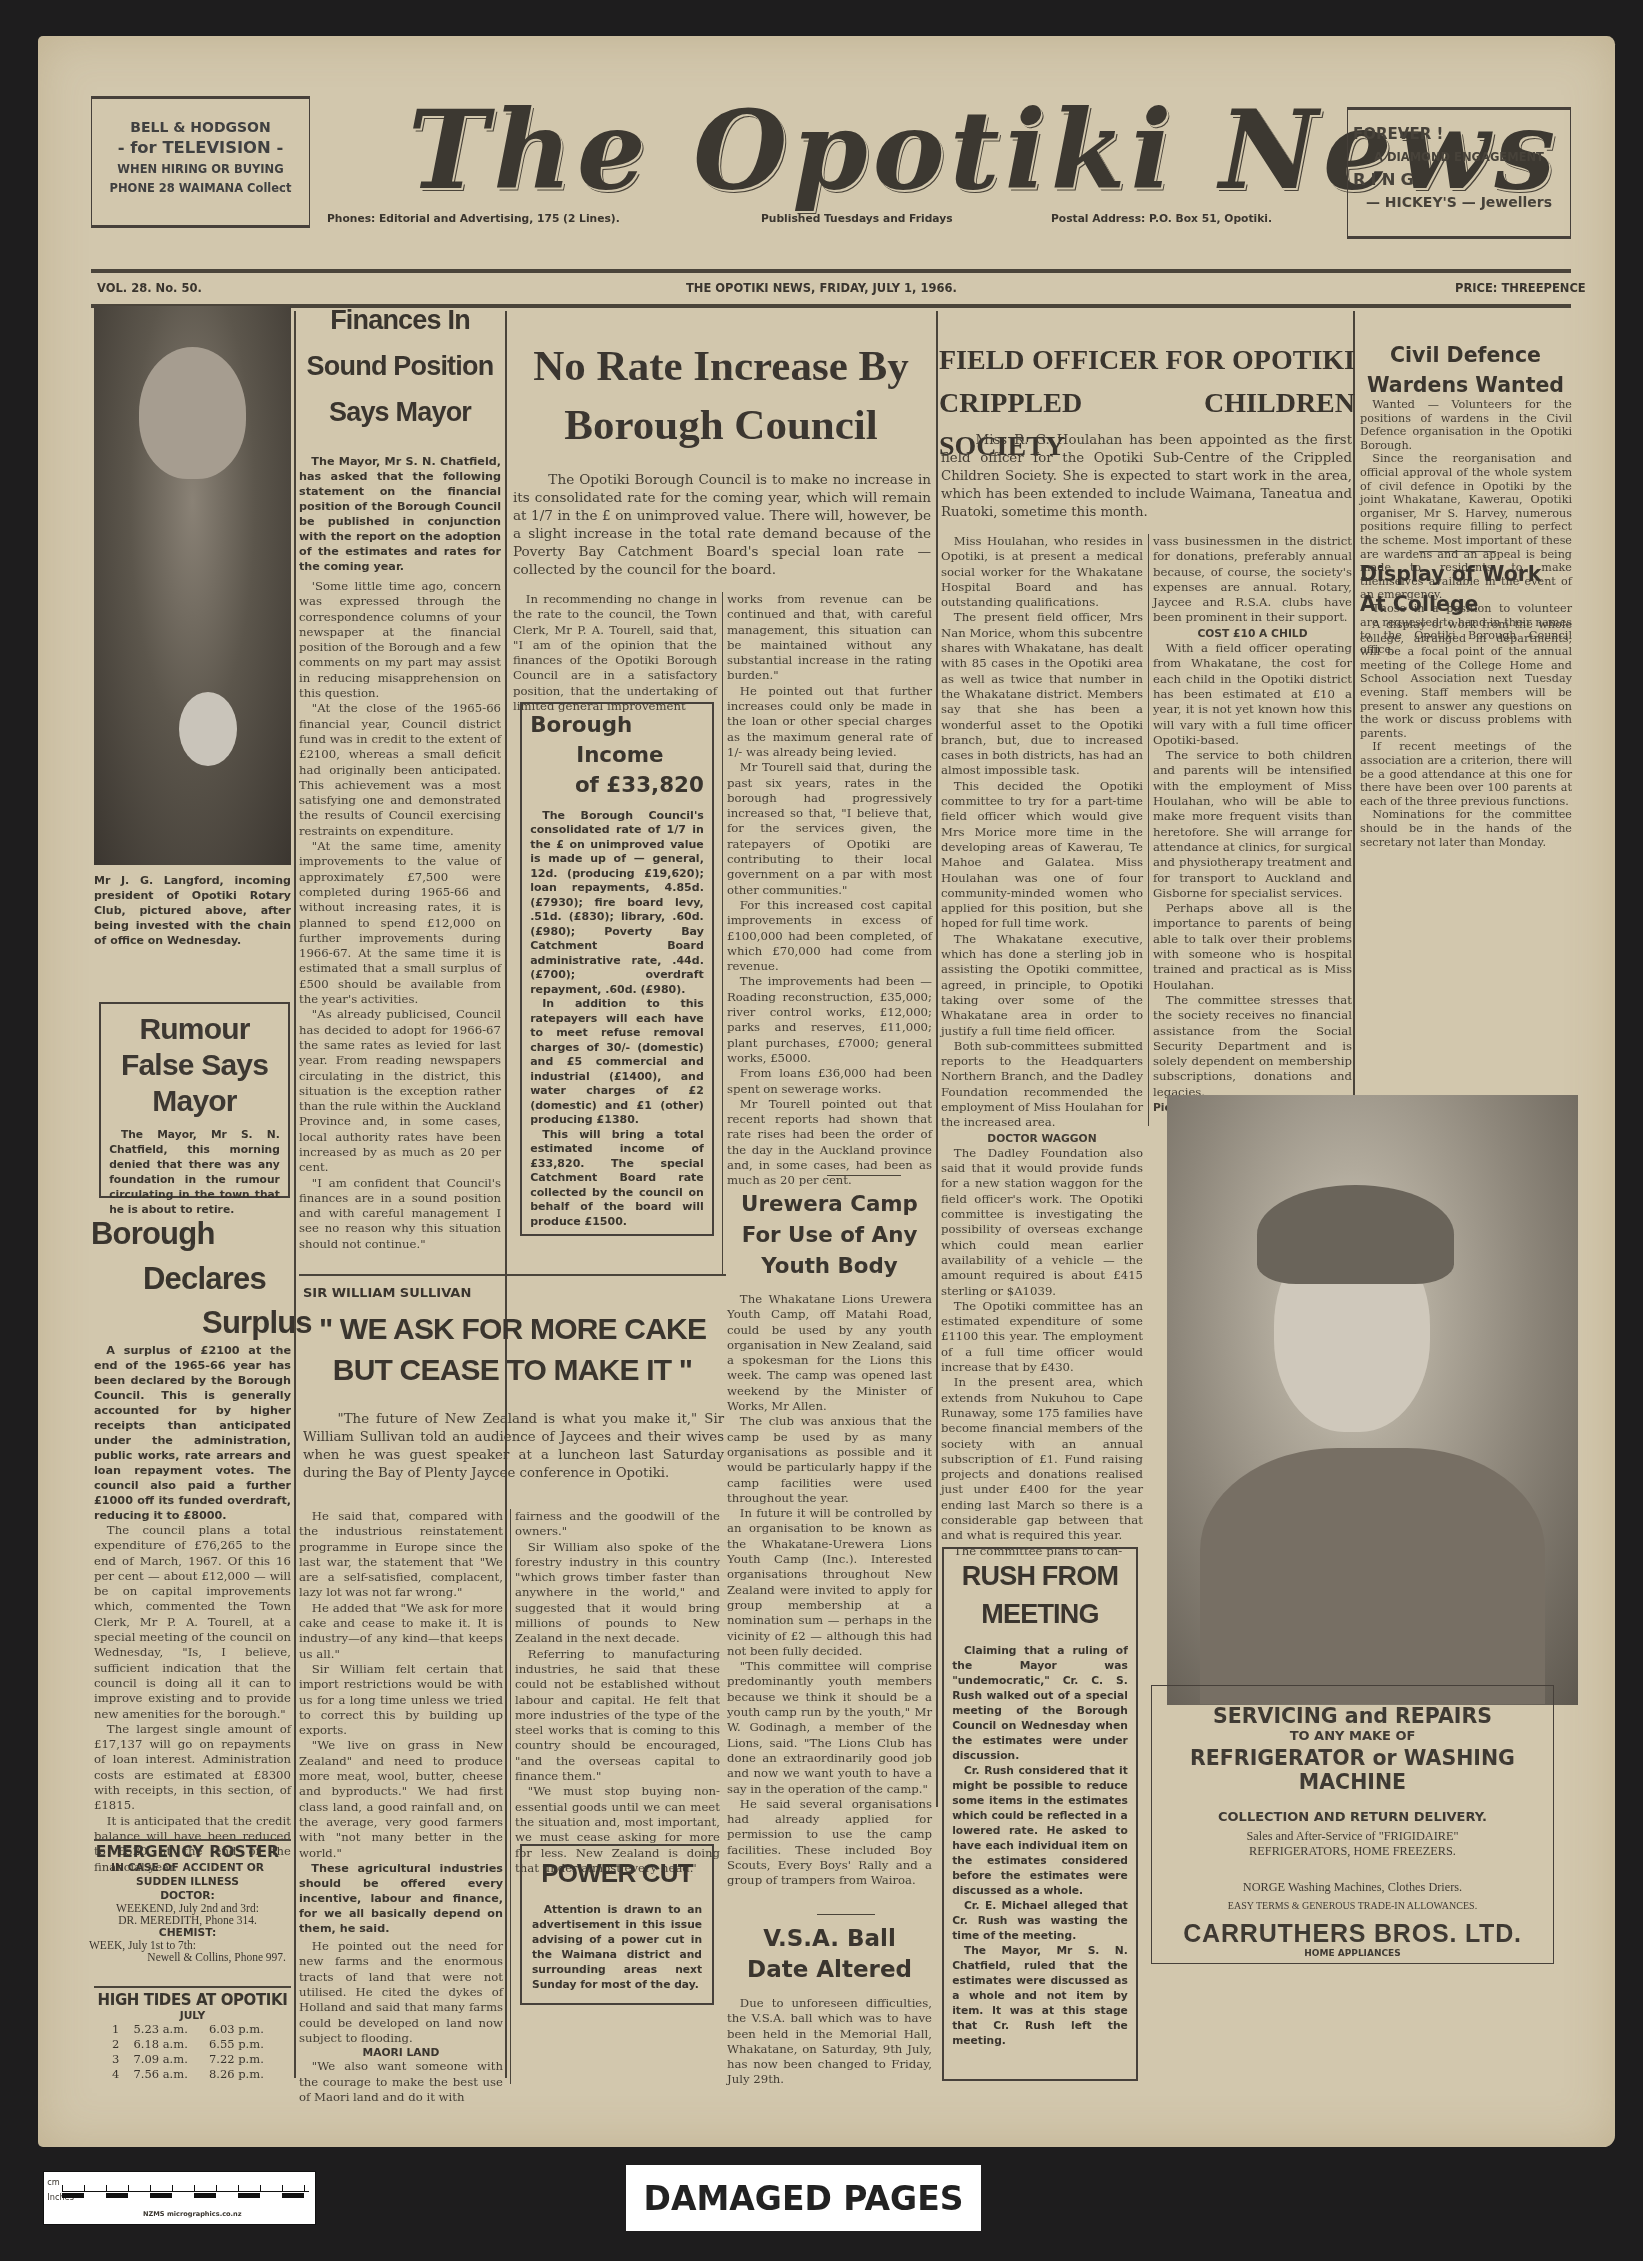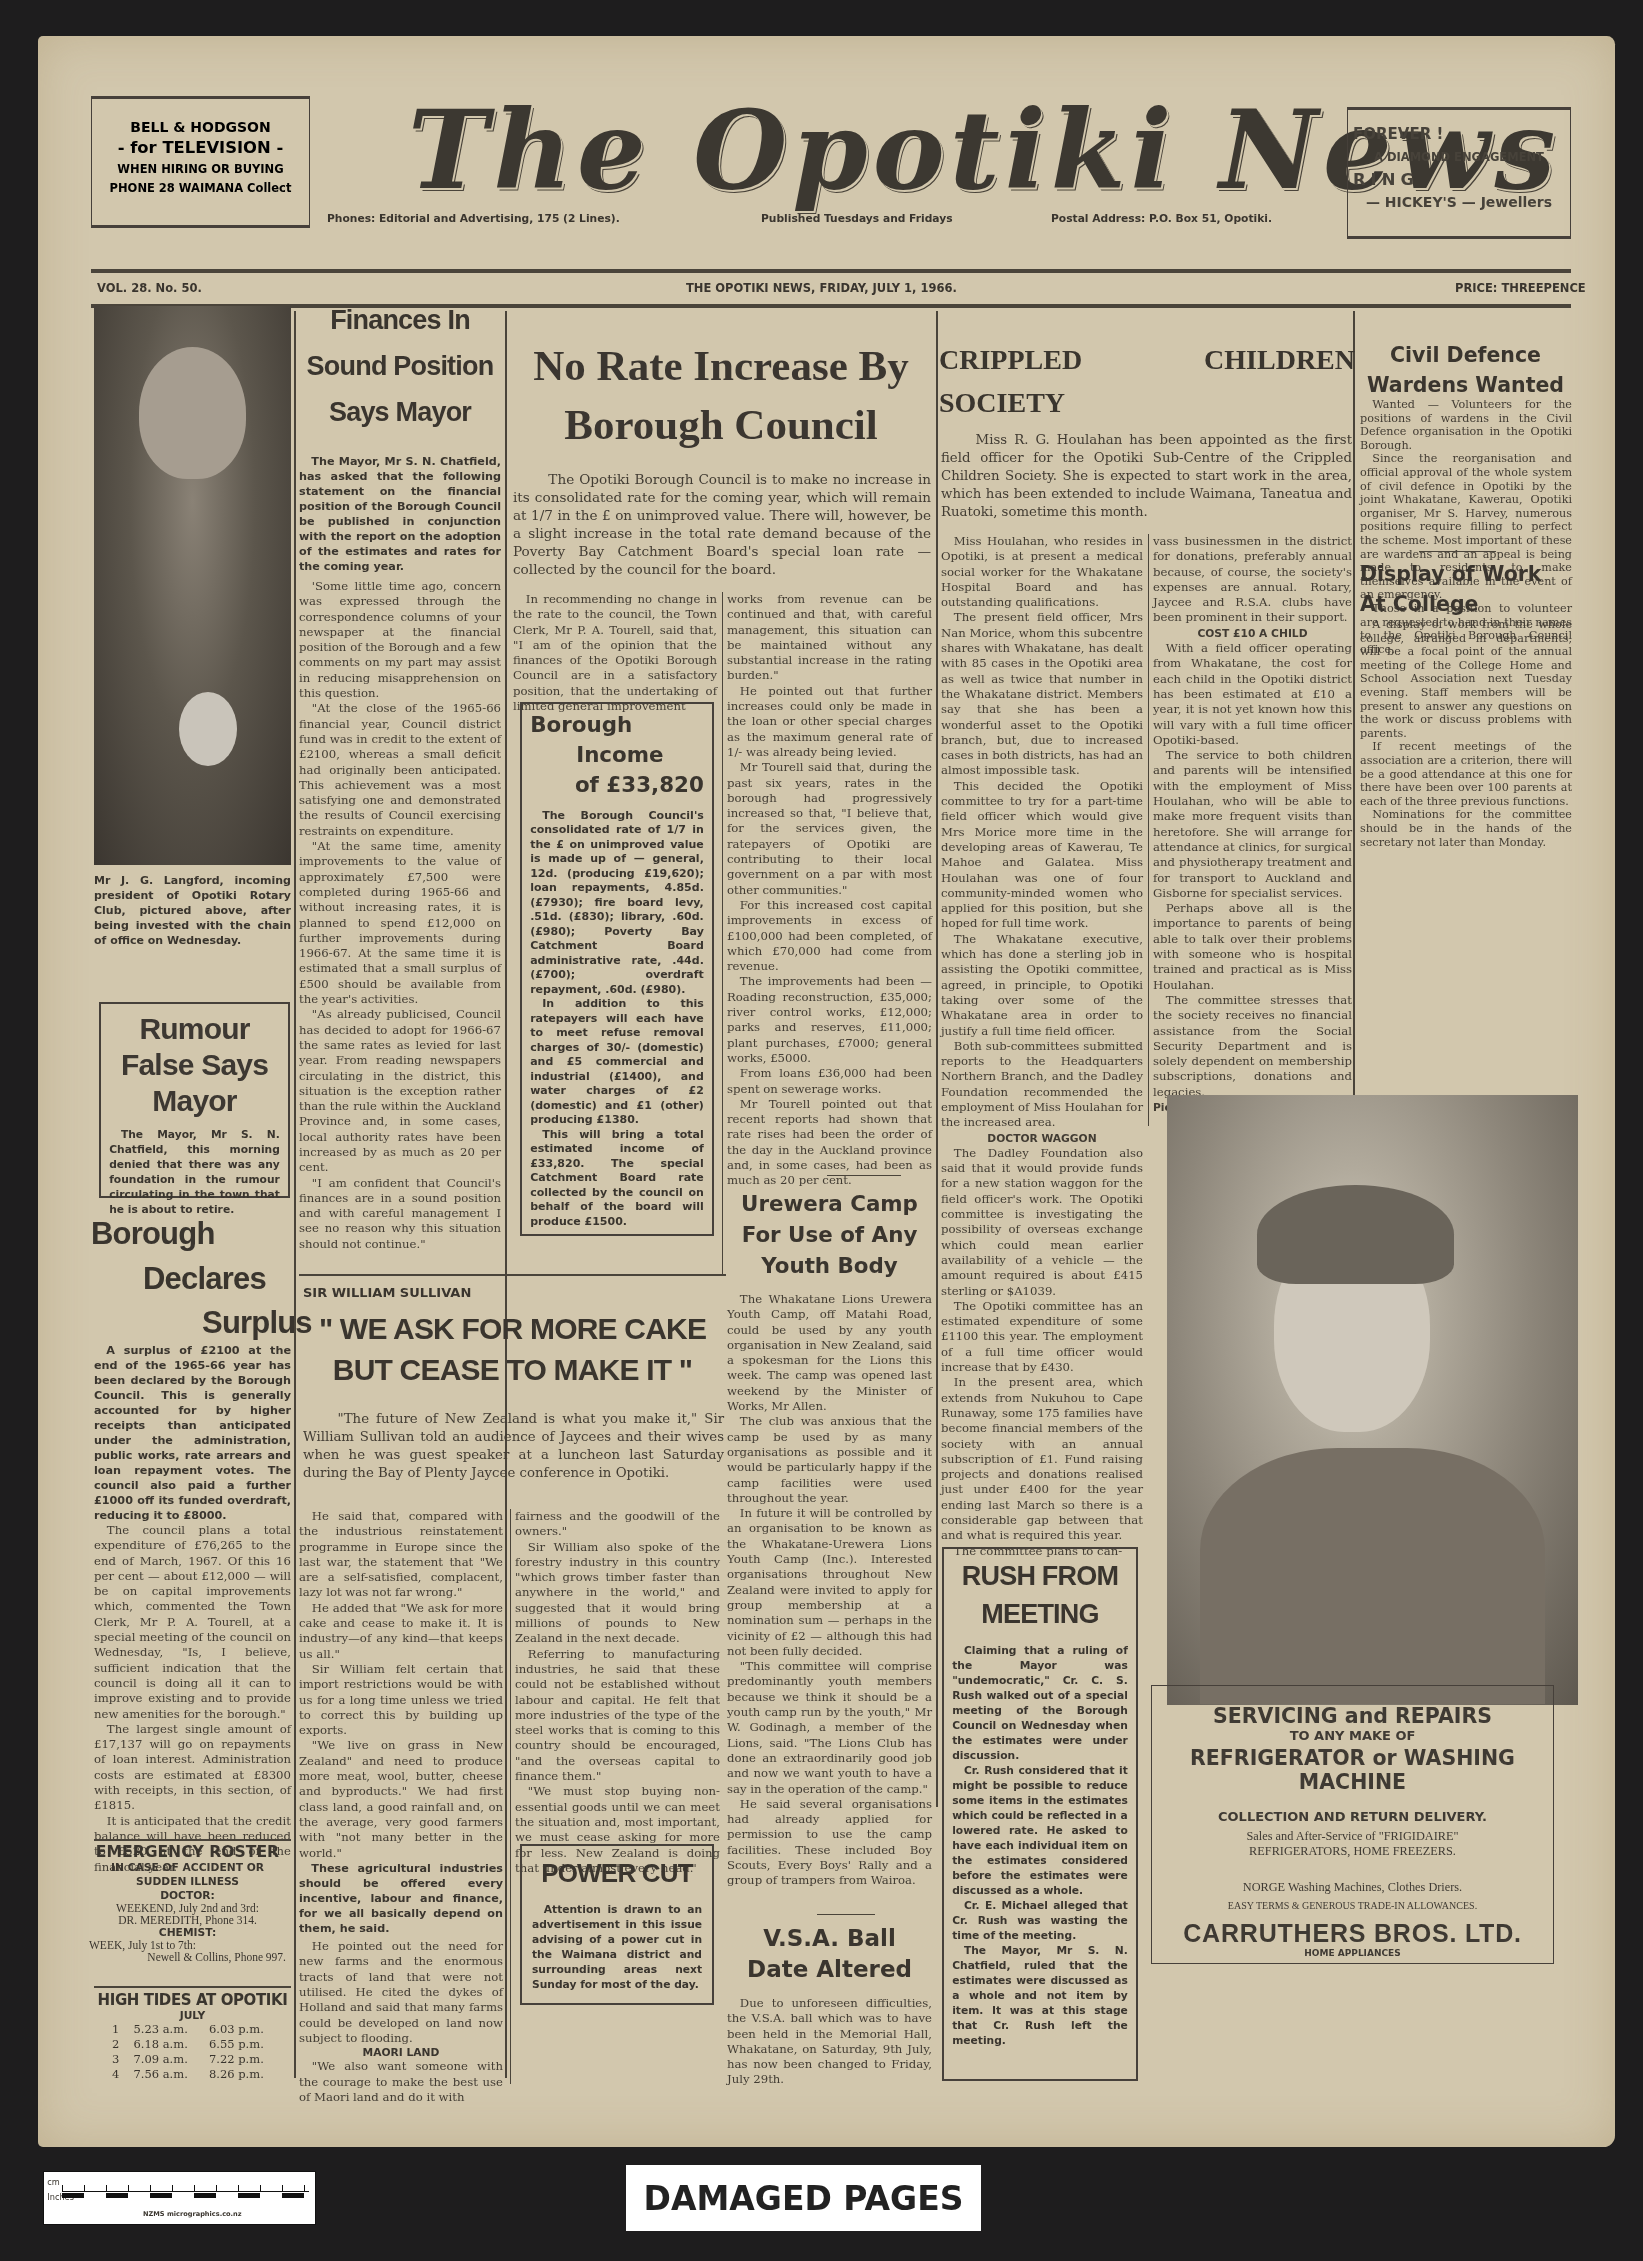--- a/index.html
+++ b/index.html
@@ -22,21 +22,21 @@
   .photo{position:absolute;background:radial-gradient(ellipse at 50% 35%,#8a8276 0%,#5c564c 45%,#3b3630 100%)}
   .ruler{position:absolute;background:#fff;border:1.6px solid #111}
   .damaged{position:absolute;background:#fff;color:#222;font-family:"DejaVu Sans",sans-serif;font-weight:700;font-size:33px;display:flex;align-items:center;justify-content:center}
   .tide-row{display:flex;font-family:"DejaVu Serif",serif;font-size:11.5px;line-height:15px}
 </style>
 </head>
 <body>
 
 <div class="page">
 
-  <div class="box center sans" style="left:53px;top:60px;width:219px;height:132px;border-width:3.3px 1.6px;padding-top:20px;font-weight:700;color:#000000">
+  <div class="box center sans" style="left:53px;top:60px;width:219px;height:132px;border-width:3.3px 1.6px;padding-top:20px;font-weight:700;color:#404040">
     <div style="font-size:14px">BELL &amp; HODGSON</div>
     <div style="font-size:16.4px;margin-top:3.3px">- for TELEVISION -</div>
     <div style="font-size:11.5px;margin-top:5px">WHEN HIRING OR BUYING</div>
     <div style="font-size:11.5px;margin-top:5px">PHONE 28 WAIMANA Collect</div>
   </div>
 
   <div class="abs masthead-title" style="left:370px;top:51px;width:921px;text-align:center">The Opotiki News</div>
 
   <div class="abs sans" style="left:289px;top:176px;font-size:10.7px;font-weight:700">Phones: Editorial and Advertising, 175 (2 Lines).</div>
   <div class="abs sans" style="left:723px;top:176px;font-size:10.7px;font-weight:700">Published Tuesdays and Fridays</div>
@@ -233,20 +233,21 @@
   </div>
 
   <div class="box" style="left:482px;top:1808px;width:194px;height:161px;padding:11.5px 10px">
     <div class="cond center" style="font-size:26px">POWER CUT</div>
     <div class="bold" style="margin-top:13px;font-size:10.7px">
         <p>Attention is drawn to an advertisement in this issue advising of a power cut in the Waimana district and surrounding areas next Sunday for most of the day.</p>
       </div>
   </div>
 
   <div class="abs serif" style="left:901px;top:302px;width:416px;font-size:28px;line-height:43px;font-weight:700;text-align:justify;text-align-last:justify;letter-spacing:0">
+    <div>FIELD OFFICER FOR OPOTIKI</div>
     <div>CRIPPLED CHILDREN SOCIETY</div>
   </div>
   <div class="abs body" style="left:903px;top:395px;width:411px;font-size:13.3px;line-height:18px">
       <p style="text-indent:2.6em">Miss R. G. Houlahan has been appointed as the first field officer for the Opotiki Sub-Centre of the Crippled Children Society. She is expected to start work in the area, which has been extended to include Waimana, Taneatua and Ruatoki, sometime this month.</p>
     </div>
   <div class="abs body" style="left:903px;top:498px;width:202px">
     <p>Miss Houlahan, who resides in Opotiki, is at present a medical social worker for the Whakatane Hospital Board and has outstanding qualifications.</p>
     <p>The present field officer, Mrs Nan Morice, whom this subcentre shares with Whakatane, has dealt with 85 cases in the Opotiki area as well as twice that number in the Whakatane district. Members say that she has been a wonderful asset to the Opotiki branch, but, due to increased cases in both districts, has had an almost impossible task.</p>
     <p>This decided the Opotiki committee to try for a part-time field officer which would give Mrs Morice more time in the developing areas of Kawerau, Te Mahoe and Galatea. Miss Houlahan was one of four community-minded women who applied for this position, but she hoped for full time work.</p>
     <p>The Whakatane executive, which has done a sterling job in assisting the Opotiki committee, agreed, in principle, to Opotiki taking over some of the Whakatane area in order to justify a full time field officer.</p>

